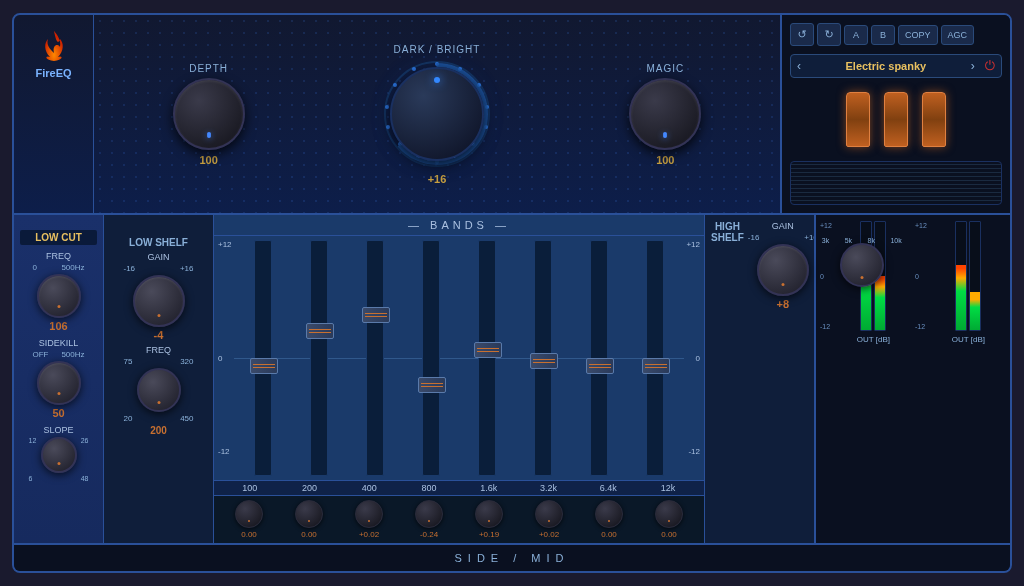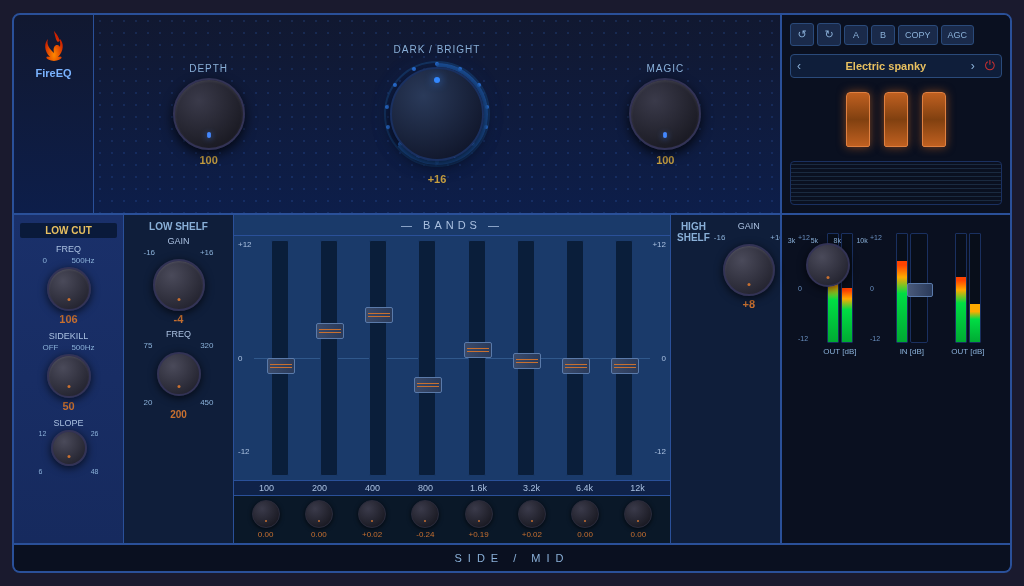--- a/index.html
+++ b/index.html
@@ -107,24 +107,24 @@
       font-size: 12px;
     }
     
     .main-section {
       display: flex;
       flex: 1;
       overflow: hidden;
     }
     
     .left-strip {
-      width: 110px;
+      width: 90px;
       background: linear-gradient(180deg, #1a306a, #162a5e);
       border-right: 1px solid #2a5099;
-      padding: 8px 6px;
+      padding: 15px 6px;
       display: flex;
       flex-direction: column;
       gap: 6px;
     }
     .strip-label {
       color: #e8c060;
       font-size: 10px;
       font-weight: bold;
       text-align: center;
       background: #0a1a3a;
@@ -189,21 +189,21 @@
     .knob-section-label {
       color: #aac0e0;
       font-size: 9px;
       text-align: center;
     }
     
     .shelf-section {
       width: 110px;
       background: #0f1e3a;
       border-right: 1px solid #2a5099;
-      padding: 6px;
+      padding: 22px;
       display: flex;
       flex-direction: column;
       gap: 4px;
     }
     .shelf-title {
       color: #8ab0d8;
       font-size: 10px;
       font-weight: bold;
       text-align: center;
     }
@@ -326,26 +326,26 @@
     .high-shelf-section {
       width: 110px;
       background: #0f1e3a;
       border-left: 1px solid #2a5099;
       padding: 6px;
       display: flex;
       gap: 4px;
     }
     
     .meter-section {
-      width: 230px;
+      width: 196px;
       background: #0a1020;
       border-left: 2px solid #2a5099;
       display: flex;
       flex-direction: column;
-      padding: 14px;
+      padding: 2px;
       gap: 4px;
     }
     
     .footer-bar {
       height: 28px;
       background: #0a1020;
       border-top: 2px solid #2a5099;
       display: flex;
       align-items: center;
       justify-content: center;
@@ -853,32 +853,20 @@
           </div>
           <span class="meter-col-label">OUT [dB]</span>
         </div>
 
         <div class="scale-col">
           <span class="scale-mark">+12</span>
           <span class="scale-mark">0</span>
           <span class="scale-mark">-12</span>
         </div>
 
-        <div style="display:flex;flex-direction:column;align-items:center;gap:2px;flex:1;">
-          <div style="display:flex;gap:2px;align-items:flex-start;">
-            <div class="meter-bar-col">
-              <div style="background:linear-gradient(0deg,#00aa33,#00dd44 60%,#ffaa00 80%,#ff4400 95%);height:75%;"></div>
-            </div>
-
-            <div class="single-fader-track">
-              <div class="single-fader-handle" style="top:45%;"></div>
-            </div>
-          </div>
-          <span class="meter-col-label">IN [dB]</span>
-        </div>
 
         <div style="display:flex;flex-direction:column;align-items:center;gap:2px;flex:1;">
           <div style="display:flex;gap:2px;">
             <div class="meter-bar-col">
               <div style="background:linear-gradient(0deg,#00aa33,#00dd44 60%,#ffaa00 80%,#ff4400 95%);height:60%;"></div>
             </div>
             <div class="meter-bar-col">
               <div style="background:linear-gradient(0deg,#00aa33,#00dd44 60%,#ffaa00 80%);height:35%;"></div>
             </div>
           </div>

